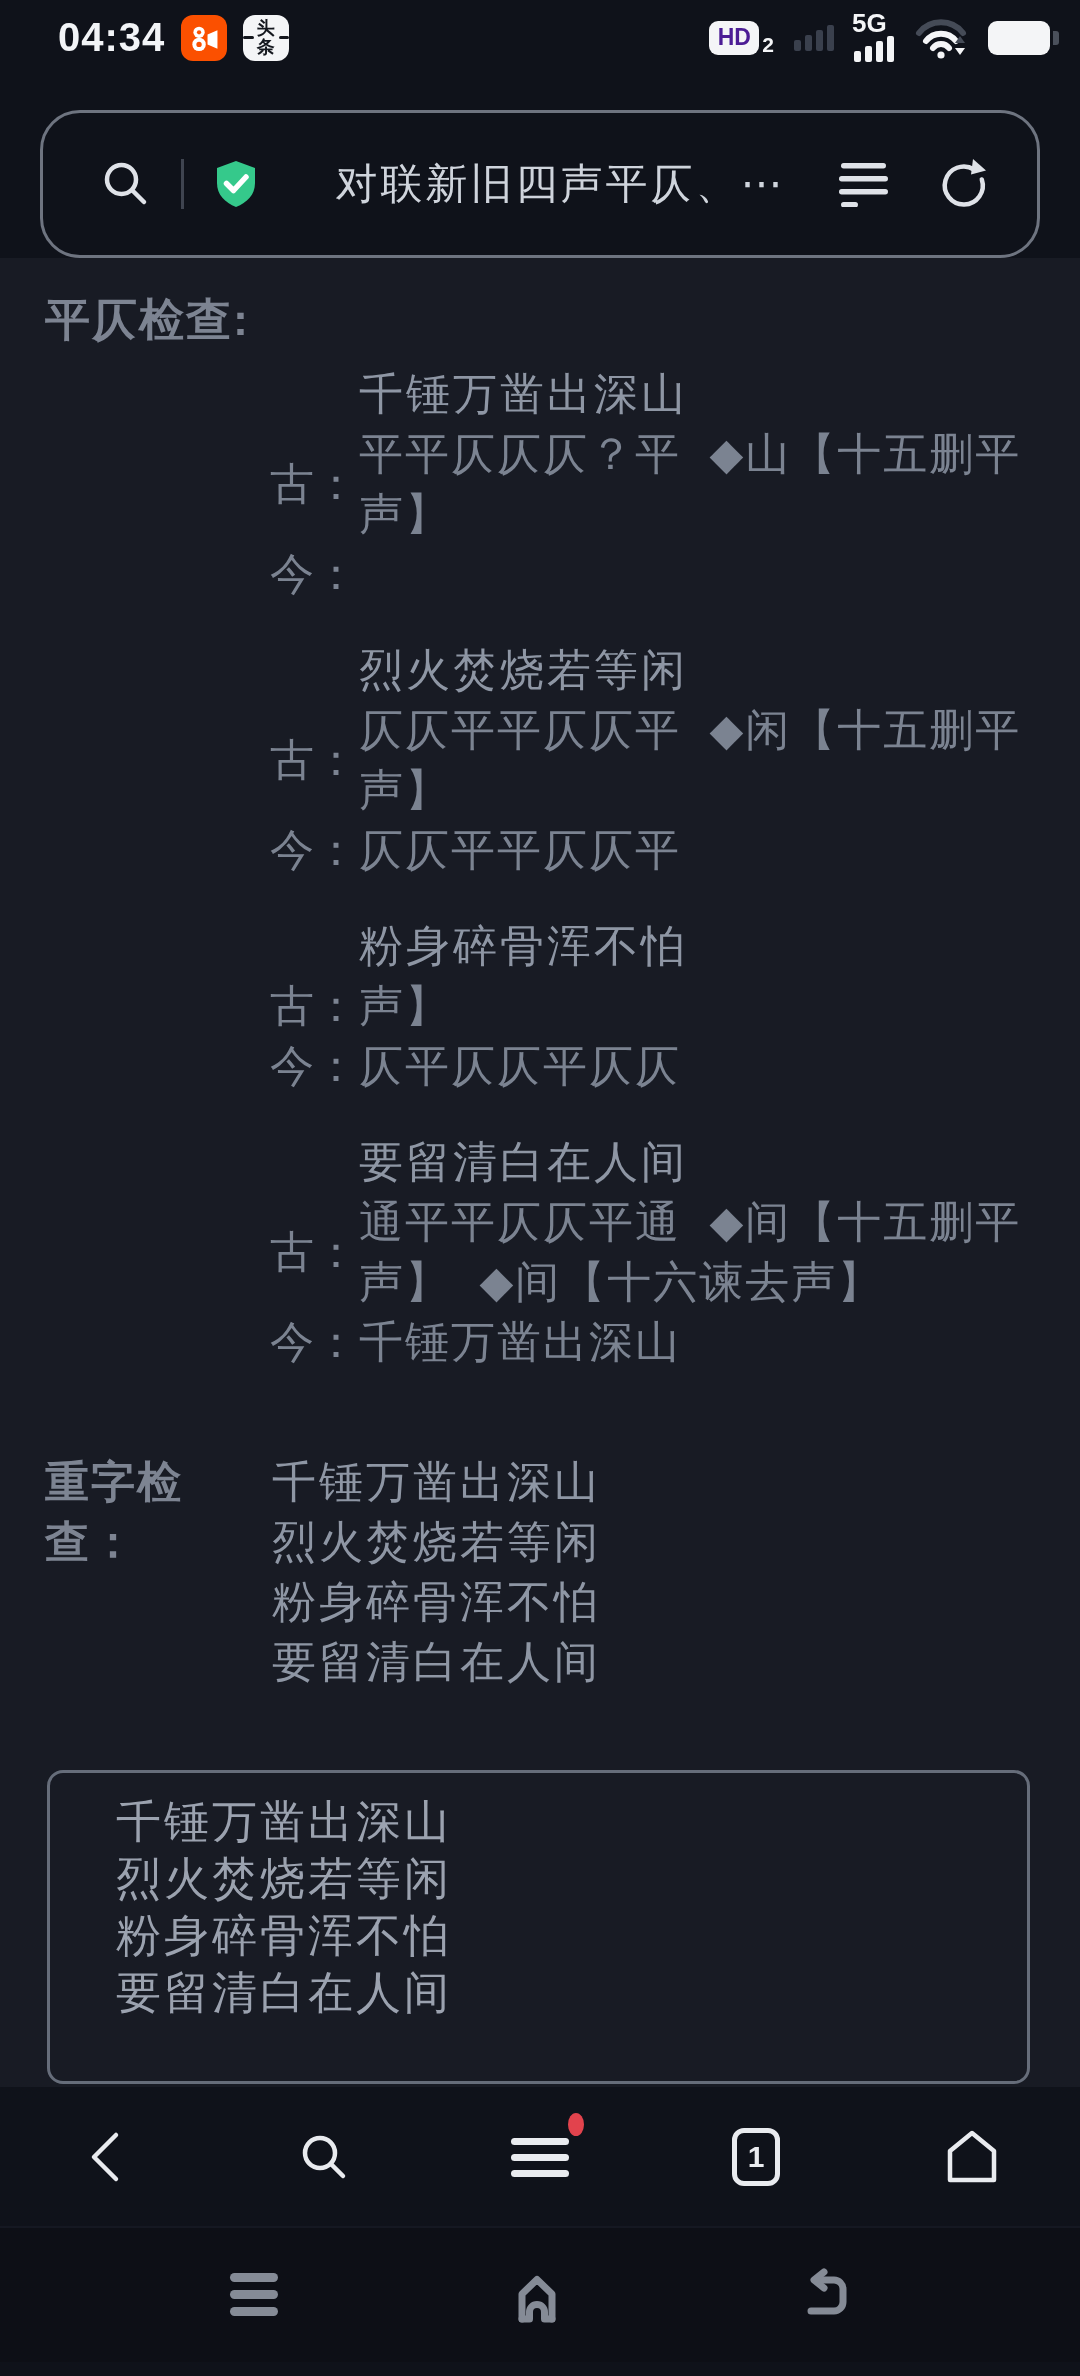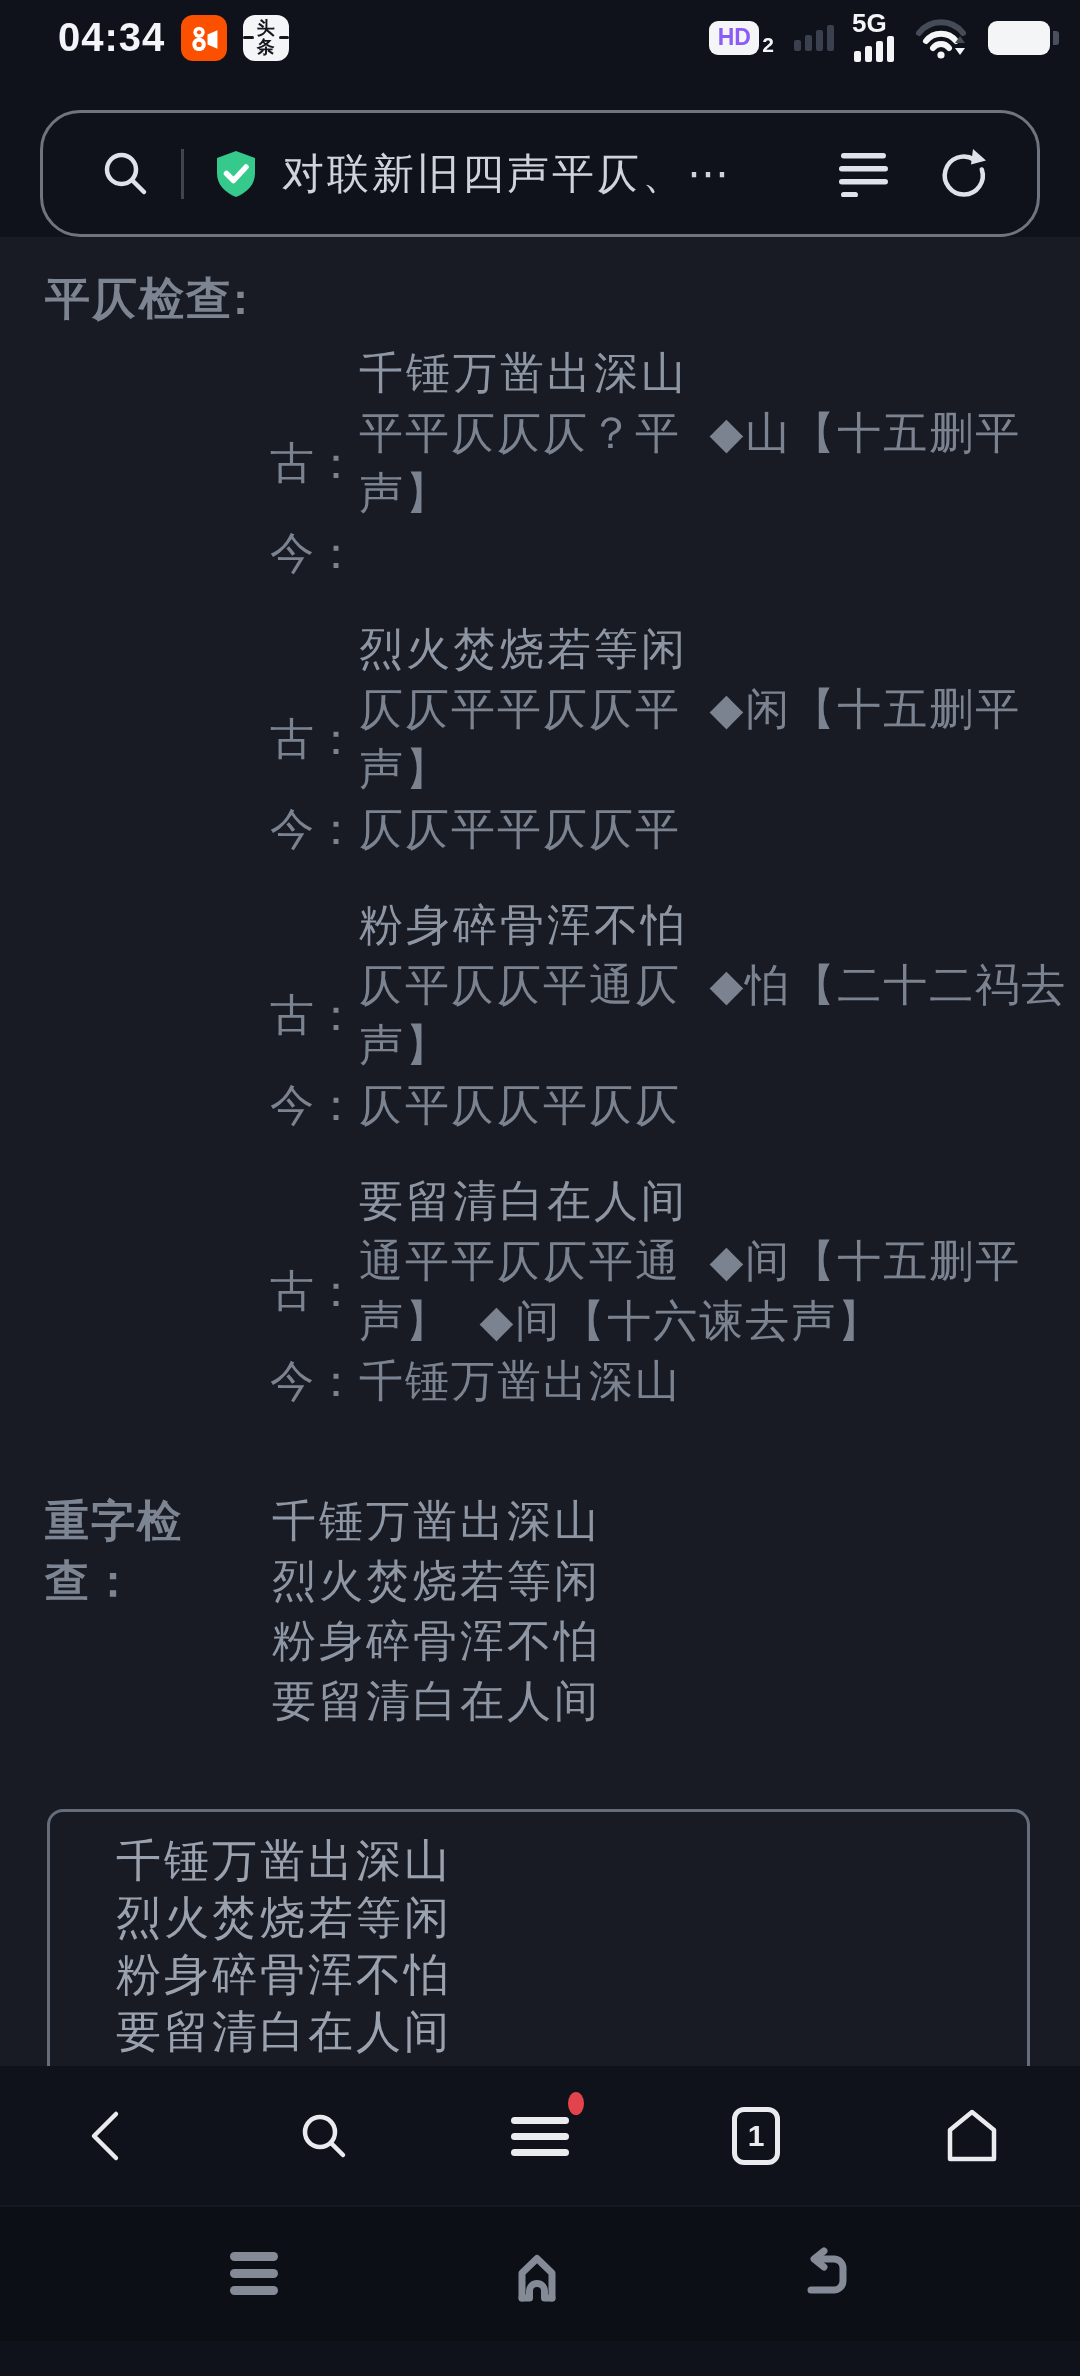--- a/index.html
+++ b/index.html
@@ -10,34 +10,34 @@
   .statusbar{height:65px;flex:none;display:flex;align-items:center;justify-content:space-between;padding:10px 30px 0 58px;box-sizing:border-box;}
   .sb-left{display:flex;align-items:center;gap:16px;}
   .time{font-size:40px;font-weight:600;color:#f2f4f7;letter-spacing:1px;}
   .appicon{width:46px;height:46px;border-radius:12px;display:flex;align-items:center;justify-content:center;flex:none;}
   .ks{background:#fb5000;}
   .tt{background:#f4f5f7;flex-direction:row;gap:3px;}
   .tt .tbar{width:28px;height:3px;background:#14171e;border-radius:2px;}
   .tt .ttxt{font-size:18px;font-weight:700;color:#14171e;line-height:19px;letter-spacing:1px;}
   .sb-right{display:flex;align-items:center;gap:20px;}
   .hdwrap{display:flex;align-items:flex-end;}
-  .hdbadge{width:50px;height:34px;background:#f4f5f7;border-radius:9px;color:#8b5cf6;font-weight:800;font-size:23px;display:flex;align-items:center;justify-content:center;}
+  .hdbadge{width:50px;height:34px;background:#f4f5f7;border-radius:9px;color:#4c1d95;font-weight:800;font-size:23px;display:flex;align-items:center;justify-content:center;}
   .hdsub{color:#f4f5f7;font-size:21px;font-weight:700;margin:0 0 -2px 3px;}
   .bars{display:flex;align-items:flex-end;gap:4px;height:27px;}
   .bars i{display:block;width:7px;border-radius:2px;background:#f4f5f7;}
   .bars i:nth-child(1){height:11px}.bars i:nth-child(2){height:16px}
   .bars i:nth-child(3){height:21px}.bars i:nth-child(4){height:26px}
   .bars.dim i{background:#3a404d;}
   .g5wrap{display:flex;flex-direction:column;align-items:flex-start;}
   .g5lbl{color:#f4f5f7;font-size:26px;font-weight:700;line-height:21px;margin:0 0 1px -2px;}
   .battery{width:62px;height:34px;background:#f4f5f7;border-radius:9px;position:relative;flex:none;}
   .battery::after{content:"";position:absolute;right:-9px;top:10px;width:6px;height:14px;background:#4a505b;border-radius:0 3px 3px 0;}
 
   
-  .urlbar{height:127px;margin:45px 40px 0;border:3px solid #6e7480;border-radius:40px;display:flex;align-items:center;box-sizing:border-box;padding:0 48px 0 58px;background:#0f121a;}
+  .urlbar{height:148px;margin:45px 40px 0;border:3px solid #6e7480;border-radius:40px;display:flex;align-items:center;box-sizing:border-box;padding:0 48px 0 58px;background:#0f121a;text-align:center;}
   .ub-divider{width:3px;height:50px;background:#3f4450;margin:0 26px 0 30px;flex:none;}
   .shield{flex:none;margin-right:20px;display:flex;}
   .url-title{flex:1;font-size:42px;color:#cfd4dc;letter-spacing:3px;white-space:nowrap;overflow:hidden;}
   .ub-ic{flex:none;display:flex;}
   .lines-ic{margin-right:48px;}
 
   
   .page{flex:none;height:1829px;background:#181b24;overflow:hidden;padding-top:36px;box-sizing:border-box;font-size:44px;color:#7b8391;}
   .h1{font-size:45px;font-weight:700;color:#7d8492;line-height:52px;margin:0 0 18px 45px;letter-spacing:2px;}
   .block{margin:0 20px 36px 270px;line-height:60px;}
@@ -180,21 +180,20 @@
             <div>仄仄平平仄仄平</div>
           </div>
       </div>
     </div>
 
     <div class="block">
       <div class="poem">粉身碎骨浑不怕</div>
       <div class="prow">
         <div class="lbl">古：</div>
         <div class="cnt">
-          <div>仄平仄仄平通仄  ◆怕【二十二祃去</div>
           <div>声】</div>
         </div>
       </div>
       <div class="prow">
         <div class="lbl">今：</div>
         <div class="cnt">
             <div>仄平仄仄平仄仄</div>
           </div>
       </div>
     </div>

